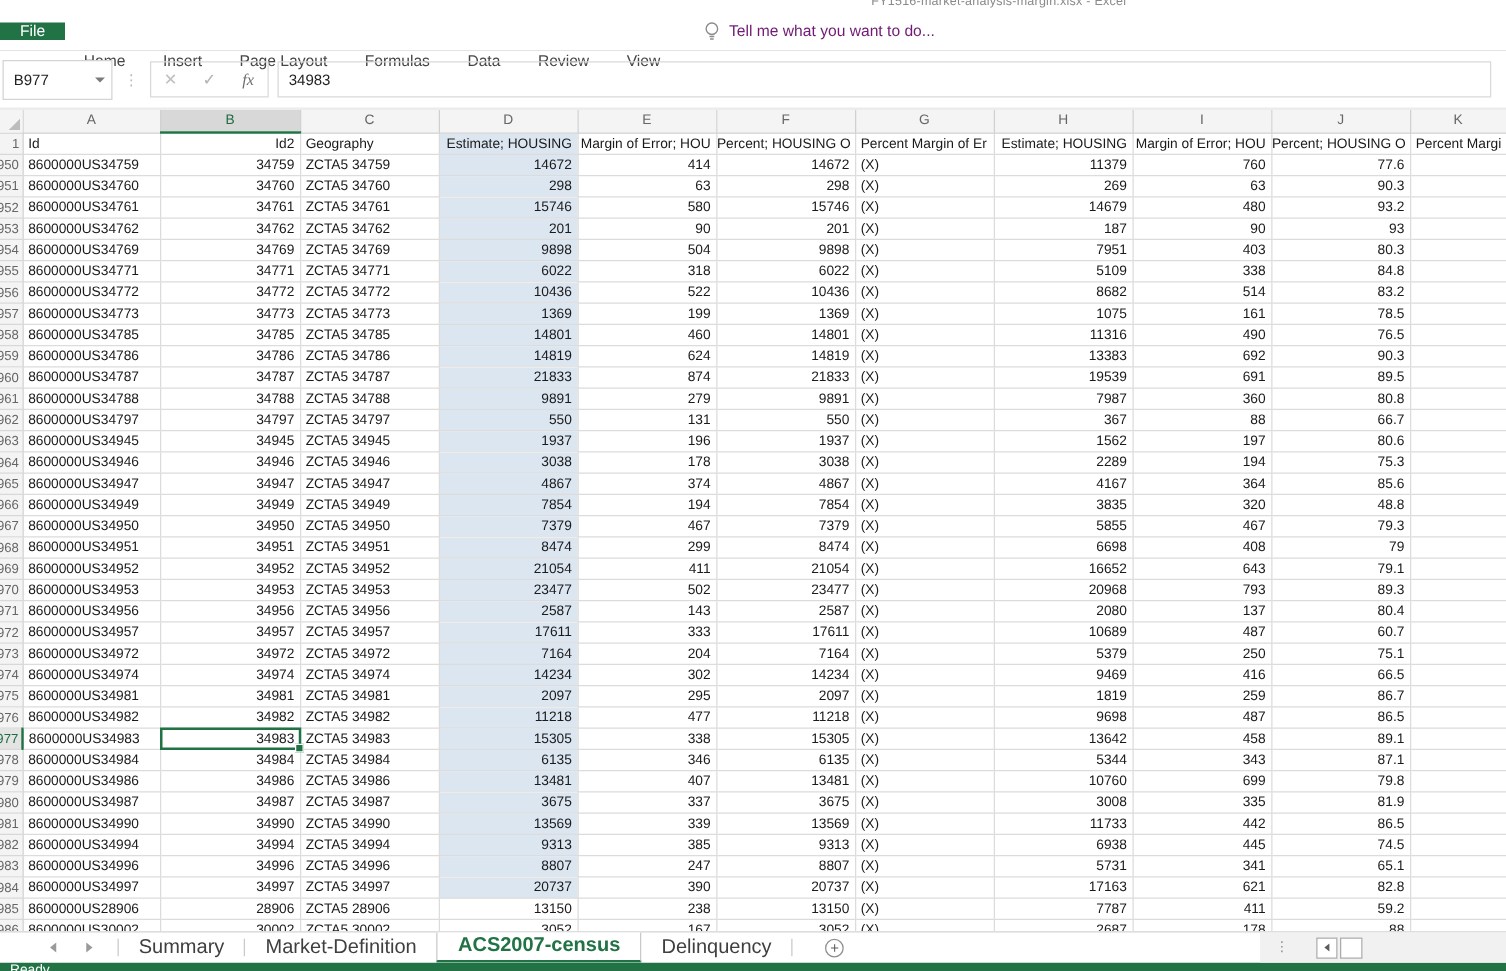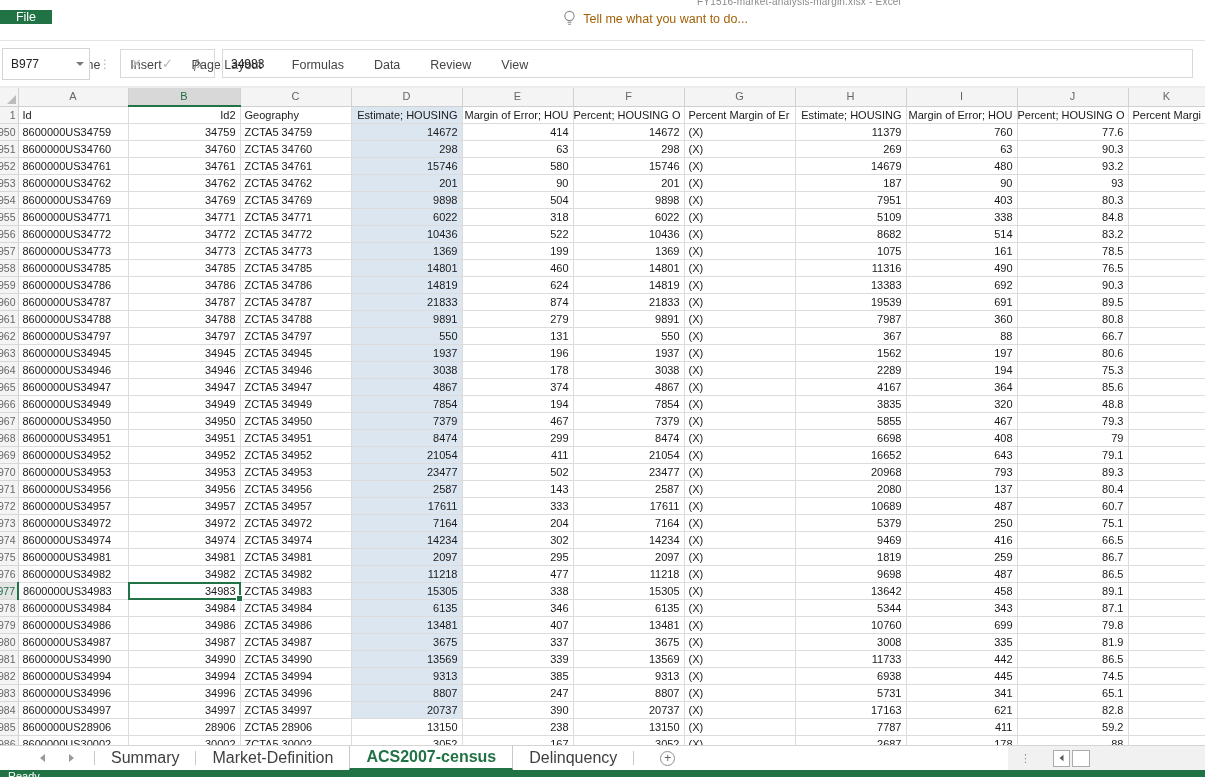--- a/index.html
+++ b/index.html
@@ -4,25 +4,25 @@
 <style>
   * { margin:0; padding:0; box-sizing:border-box; }
   html,body { width:1205px; height:777px; overflow:hidden; background:#fff;
     font-family:"Liberation Sans","DejaVu Sans",sans-serif; }
 
   
   .titlebar { height:10px; position:relative; overflow:hidden; background:#fff;text-align:right; }
   .titlebar span { position:absolute; top:-4px; left:697px; font-size:10px; color:#8a8a8a; letter-spacing:.2px; }
 
   
-  .ribbon { height:31px; display:flex; align-items:flex-start; border-bottom:1px solid #e3e3e3; background:#fff; }
+  .ribbon { height:31px; display:flex; align-items:center; border-bottom:1px solid #e3e3e3; background:#fff; }
   .file { width:52px; background:#217346; color:#fff; font-size:12.5px; display:flex; align-items:center; justify-content:center; cursor:default; }
   .rtab { display:flex; align-items:center; padding:0 15px; font-size:12.5px; color:#454545;margin-top:48px; }
   .rtab:first-of-type { margin-left:8px; }
-  .tellme { display:flex; align-items:center; margin-left:20px; color:#a16207; font-size:12.5px; gap:7px; }
+  .tellme { display:flex; align-items:center; margin-left:20px; color:#701a75; font-size:12.5px; gap:7px; }
 
   
   .frow { height:45px; background:#fff; display:flex; align-items:center; padding:0 12px 0 2px; }
   .namebox { width:88px; height:32px; border:1px solid #d4d4d4; display:flex; align-items:center; background:#fff; }
   .namebox .nbtext { flex:1; padding-left:8px; font-size:12px; color:#222; }
   .nbdd { width:18px; display:flex; justify-content:center; }
   .tri-down { width:0; height:0; border-left:4px solid transparent; border-right:4px solid transparent; border-top:4px solid #7b7b7b; }
   .vdots { color:#b9b9b9; font-size:12px; margin:0 9px; letter-spacing:0; }
   .fbtns { height:29px; border:1px solid #d9d9d9; display:flex; align-items:center; }
   .fbtns span { width:31px; text-align:center; font-size:13px; }

